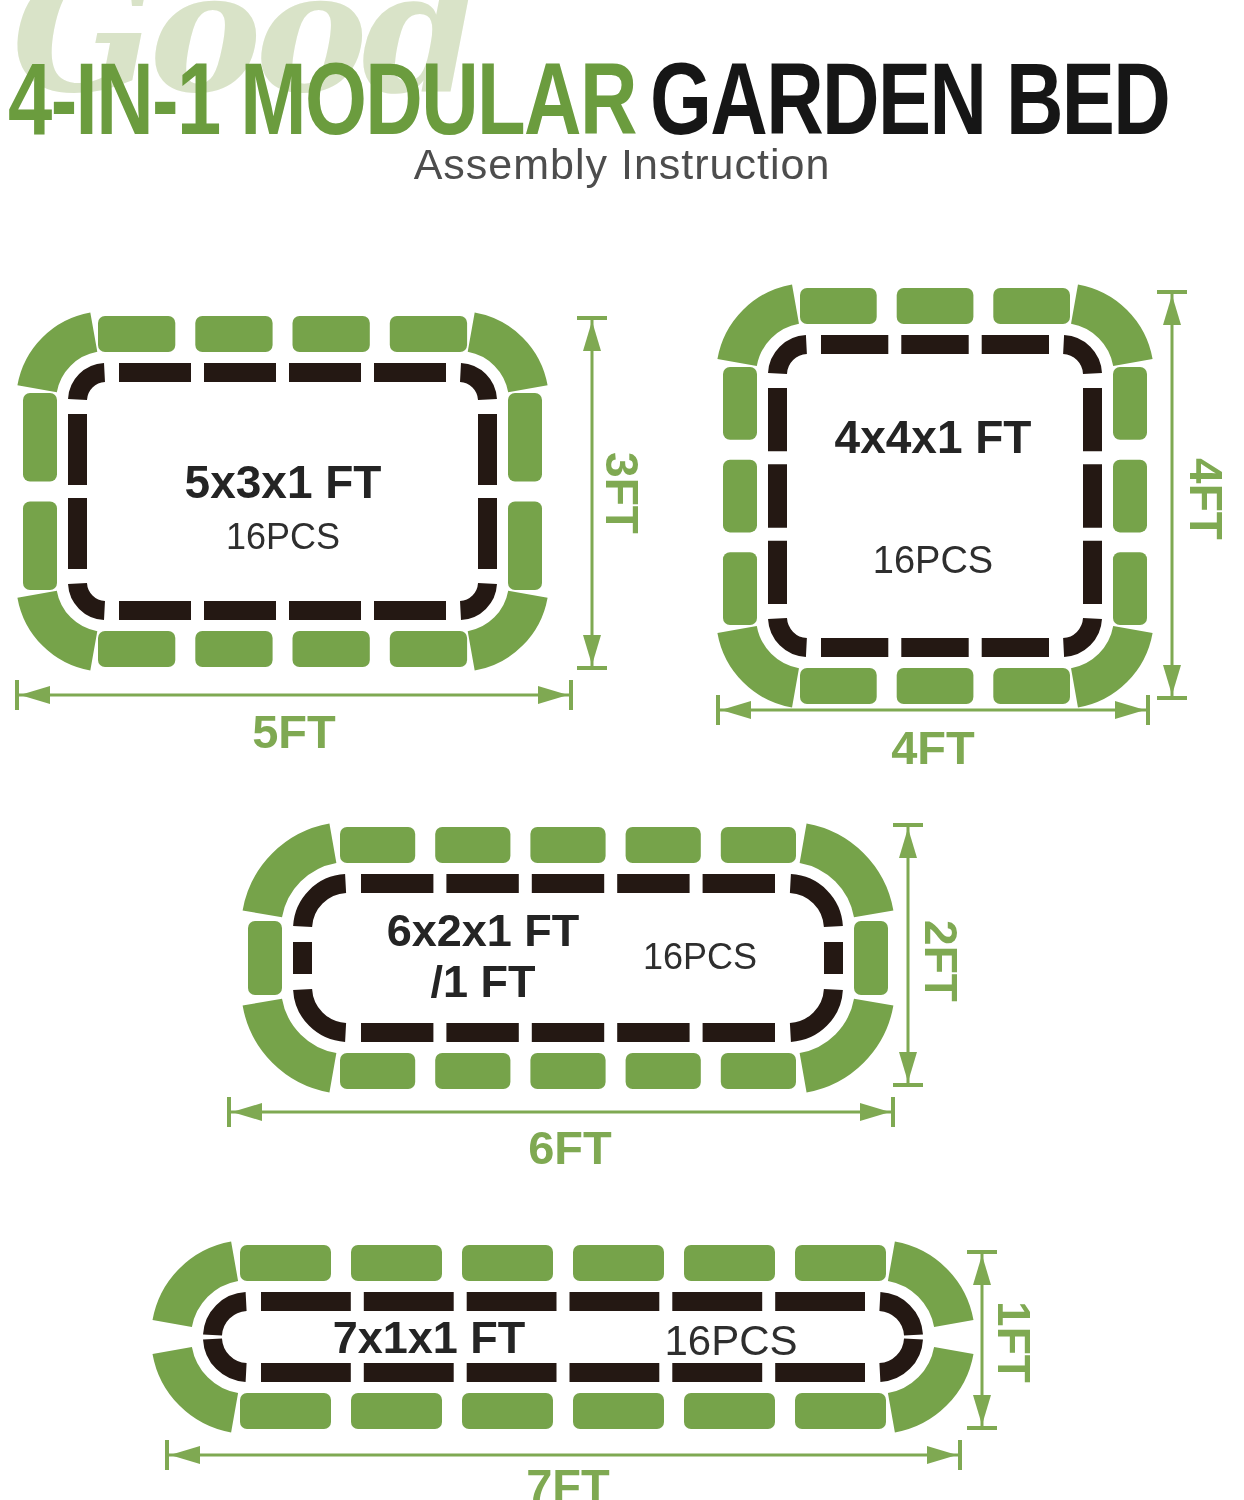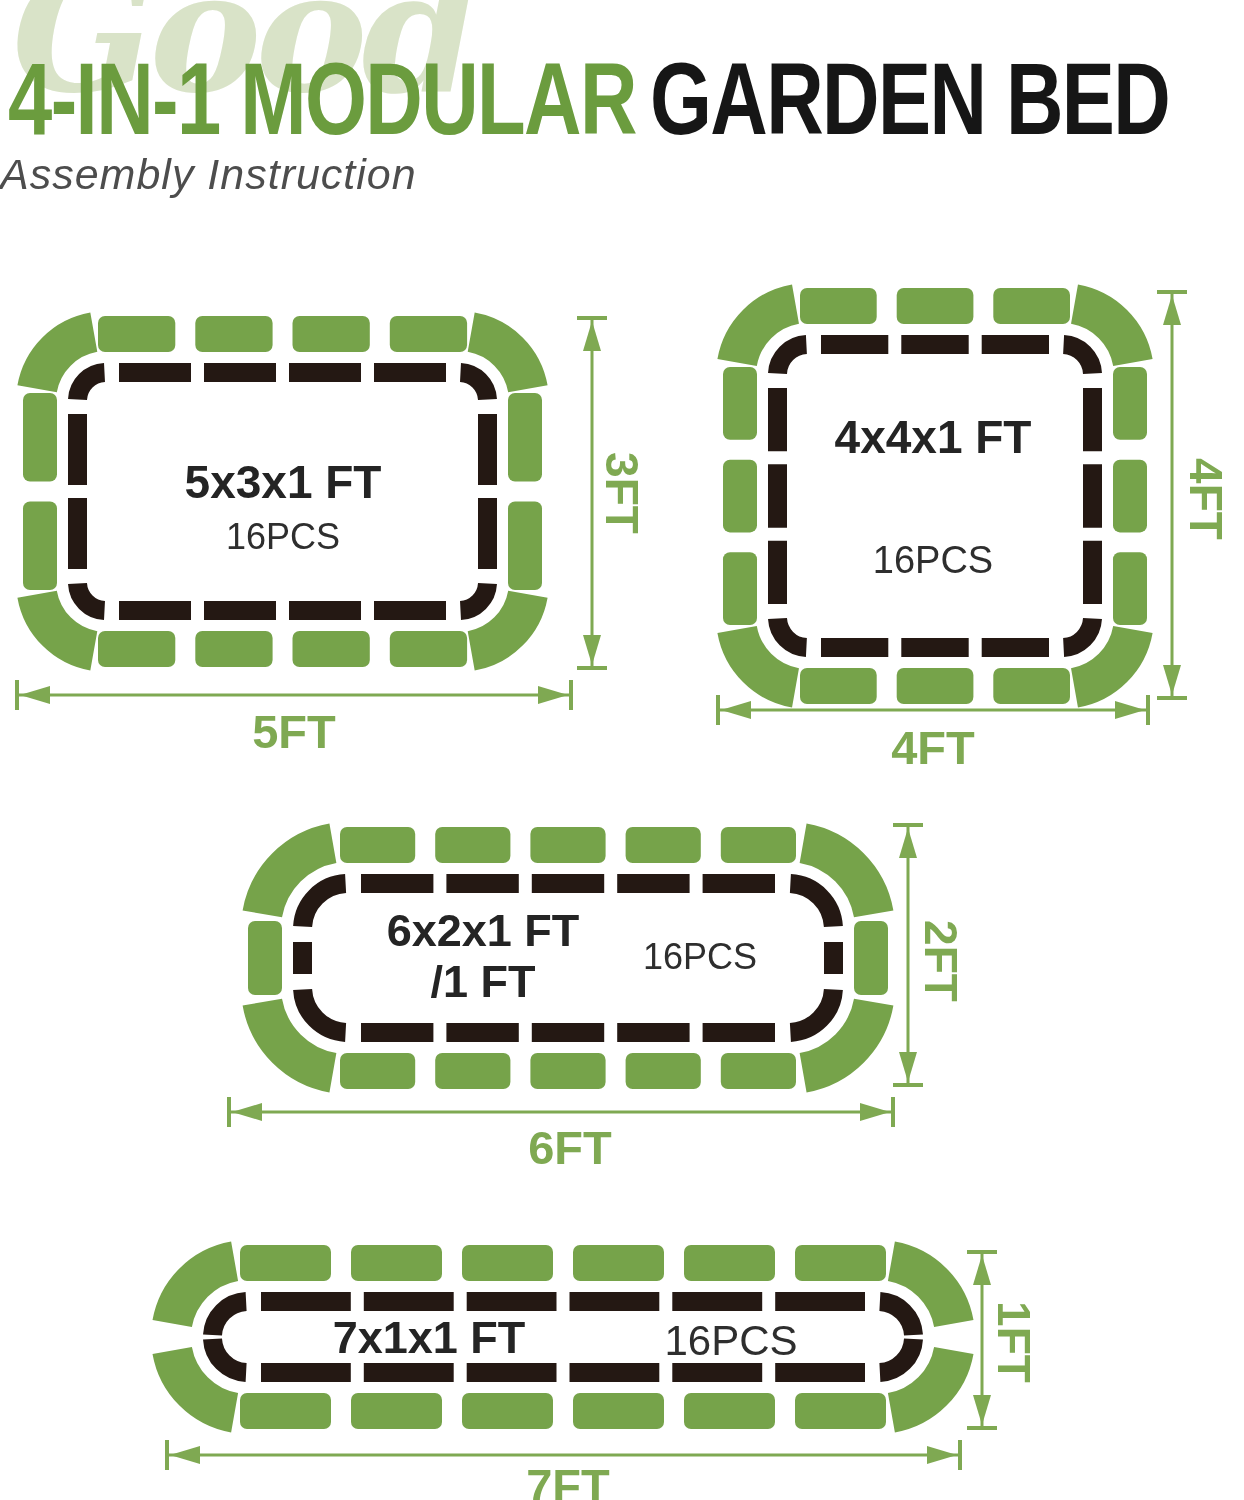--- a/index.html
+++ b/index.html
@@ -14,22 +14,22 @@
     color:#d9e3c8;z-index:1;white-space:nowrap;
   }
   .title-row{
     position:absolute;left:8px;top:48px;z-index:2;white-space:nowrap;
     font-weight:bold;font-size:102px;letter-spacing:-2px;line-height:1;
     transform:scaleX(0.78);transform-origin:left center;
   }
   .title-accent{color:#6b9c3e;}
   .title-main{color:#161616;margin-left:18px;}
   .subtitle{
-    position:absolute;left:0;top:150px;width:1244px;text-align:left;z-index:2;
-    font-size:43px;color:#4d4d4d;letter-spacing:1px;font-style:italic;
+    position:absolute;left:0;top:140px;width:1244px;text-align:center;z-index:2;
+    font-size:43px;color:#4d4d4d;letter-spacing:1px;
   }
   svg#diagram-canvas{position:absolute;left:0;top:0;z-index:3;}
   svg text{font-family:"Liberation Sans",sans-serif;}
 </style>
 </head>
 <body>
 
 <div class="watermark">Good</div>
 
 <div class="title-row">

